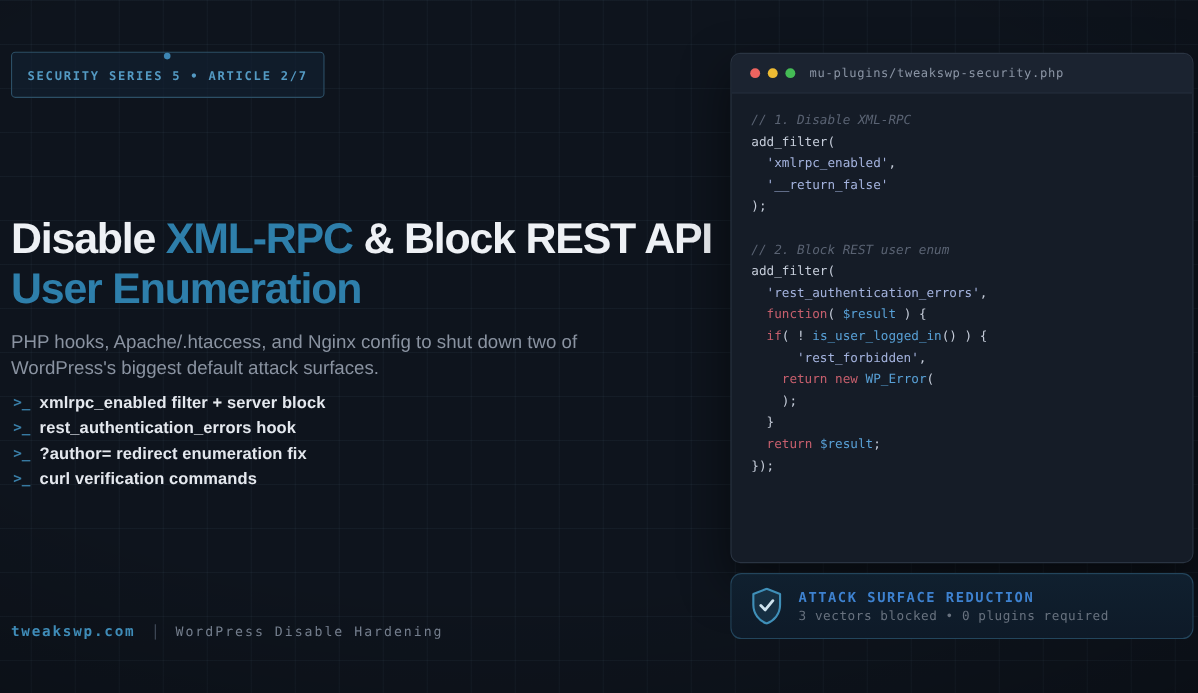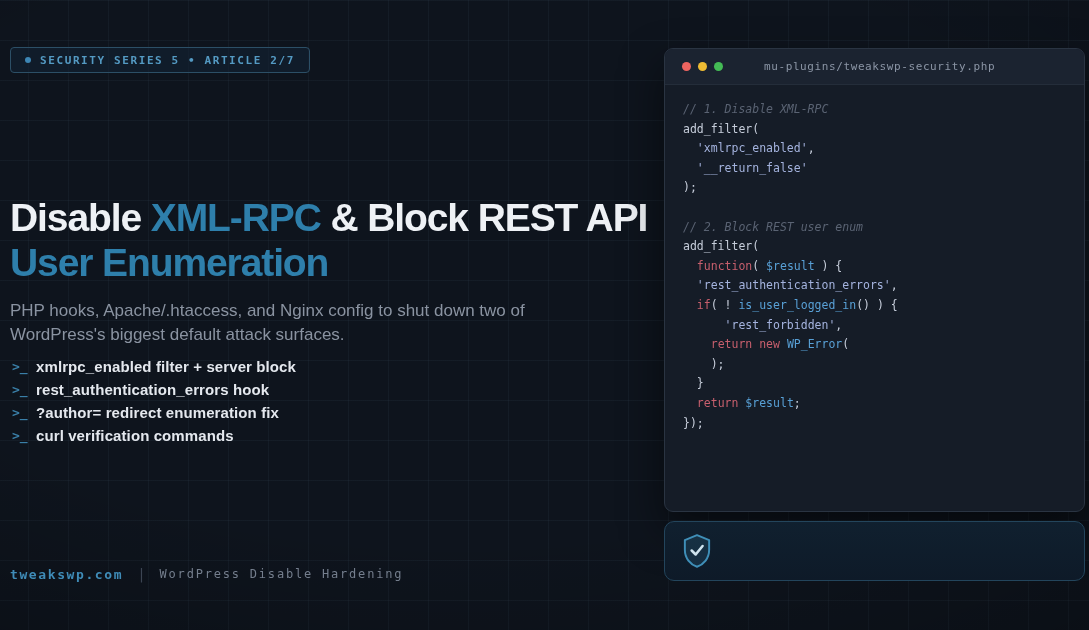--- a/index.html
+++ b/index.html
@@ -43,24 +43,25 @@
     overflow:hidden;
   }
   .canvas::before{
     content:"";position:absolute;inset:0;z-index:0;pointer-events:none;
     background:radial-gradient(120% 105% at 42% 38%, rgba(0,0,0,0) 45%, rgba(0,0,0,0.42) 100%);
   }
   .layer{position:absolute;inset:0;z-index:1}
 
   
   .series-badge{
-    position:absolute;left:10px;top:47px;height:26px;
+    position:absolute;left:10px;top:47px;height:42px;
     display:flex;align-items:center;gap:9px;padding:0 14px;
     border:1px solid #2c4f66;border-radius:4px;
     background:rgba(18,35,52,0.55);
+    flex-direction:column;
   }
   .series-badge .dot{width:6px;height:6px;border-radius:50%;background:#3d86b4}
   .series-badge .label{
     font-family:"DejaVu Sans Mono","Liberation Mono",monospace;
     font-size:11px;letter-spacing:1.6px;color:#549ac3;font-weight:bold;
   }
 
   .hero-title{
     position:absolute;left:10px;top:195px;width:640px;
     font-size:39px;line-height:45px;font-weight:800;letter-spacing:-1.1px;
@@ -100,21 +101,21 @@
     height:36px;background:var(--win-header);
     border-bottom:1px solid #242d3a;
     display:flex;align-items:center;padding-left:17px;
   }
   .traffic{display:flex;gap:7px;align-items:center}
   .traffic span{width:9px;height:9px;border-radius:50%;display:block}
   .tl-close{background:#ee6460}
   .tl-min{background:#eebb33}
   .tl-zoom{background:#44bb55}
   .filename{
-    margin-left:41px;font-family:"DejaVu Sans Mono","Liberation Mono",monospace;
+    margin-left:13px;font-family:"DejaVu Sans Mono","Liberation Mono",monospace;
     font-size:11px;letter-spacing:0.6px;color:var(--file);
   }
   .codebody{
     padding:15px 14px 0 18px;
     font-family:"DejaVu Sans Mono","Liberation Mono",monospace;
     font-size:11.5px;
   }
   .code-line{white-space:pre;height:19.6px;line-height:19.6px;color:var(--tk-pln)}
   .tk-com{color:var(--tk-com);font-style:italic}
   .tk-pln{color:var(--tk-pln)}
@@ -195,35 +196,39 @@
       </div>
       <div class="codebody" id="codebody">
           <div class="code-line"><span class="tk-com">// 1. Disable XML-RPC</span></div>
           <div class="code-line"><span class="tk-pln">add_filter(</span></div>
           <div class="code-line"><span class="tk-pln">  </span><span class="tk-str">'xmlrpc_enabled'</span><span class="tk-pln">,</span></div>
           <div class="code-line"><span class="tk-pln">  </span><span class="tk-str">'__return_false'</span></div>
           <div class="code-line"><span class="tk-pln">);</span></div>
           <div class="code-line"> </div>
           <div class="code-line"><span class="tk-com">// 2. Block REST user enum</span></div>
           <div class="code-line"><span class="tk-pln">add_filter(</span></div>
+          <div class="code-line"><span class="tk-pln">  </span><span class="tk-str">'rest_authentication_errors'</span><span class="tk-pln">,</span></div>
           <div class="code-line"><span class="tk-pln">  </span><span class="tk-kw">function</span><span class="tk-pln">( </span><span class="tk-fn">$result</span><span class="tk-pln"> ) {</span></div>
-          <div class="code-line"><span class="tk-pln">  </span><span class="tk-str">'rest_authentication_errors'</span><span class="tk-pln">,</span></div>
           <div class="code-line"><span class="tk-pln">  </span><span class="tk-kw">if</span><span class="tk-pln">( ! </span><span class="tk-fn">is_user_logged_in</span><span class="tk-pln">() ) {</span></div>
           <div class="code-line"><span class="tk-pln">      </span><span class="tk-str">'rest_forbidden'</span><span class="tk-pln">,</span></div>
           <div class="code-line"><span class="tk-pln">    </span><span class="tk-kw">return</span><span class="tk-pln"> </span><span class="tk-kw">new</span><span class="tk-pln"> </span><span class="tk-fn">WP_Error</span><span class="tk-pln">(</span></div>
           <div class="code-line"><span class="tk-pln">    );</span></div>
           <div class="code-line"><span class="tk-pln">  }</span></div>
           <div class="code-line"><span class="tk-pln">  </span><span class="tk-kw">return</span><span class="tk-pln"> </span><span class="tk-fn">$result</span><span class="tk-pln">;</span></div>
           <div class="code-line"><span class="tk-pln">});</span></div>
         </div>
     </div>
 
     <div class="reduction-card">
       <span class="shield-wrap">
         <svg width="30" height="34" viewBox="0 0 24 28">
           <path d="M12 1 L22 5 V13 C22 20 17.6 25 12 27 C6.4 25 2 20 2 13 V5 Z" fill="rgba(63,143,184,0.16)" stroke="#3f8fb8" stroke-width="1.6" stroke-linejoin="round"></path>
           <path d="M7.6 13.6 L10.9 16.9 L16.6 9.9" fill="none" stroke="#cfe3ee" stroke-width="2.1" stroke-linecap="round" stroke-linejoin="round"></path>
         </svg>
       </span>
+      <div class="card-text">
+        <span class="card-title">ATTACK SURFACE REDUCTION</span>
+        <span class="card-sub">3 vectors blocked • 0 plugins required</span>
+      </div>
     </div>
 
   </div>
 </div>
 
 </body></html>

